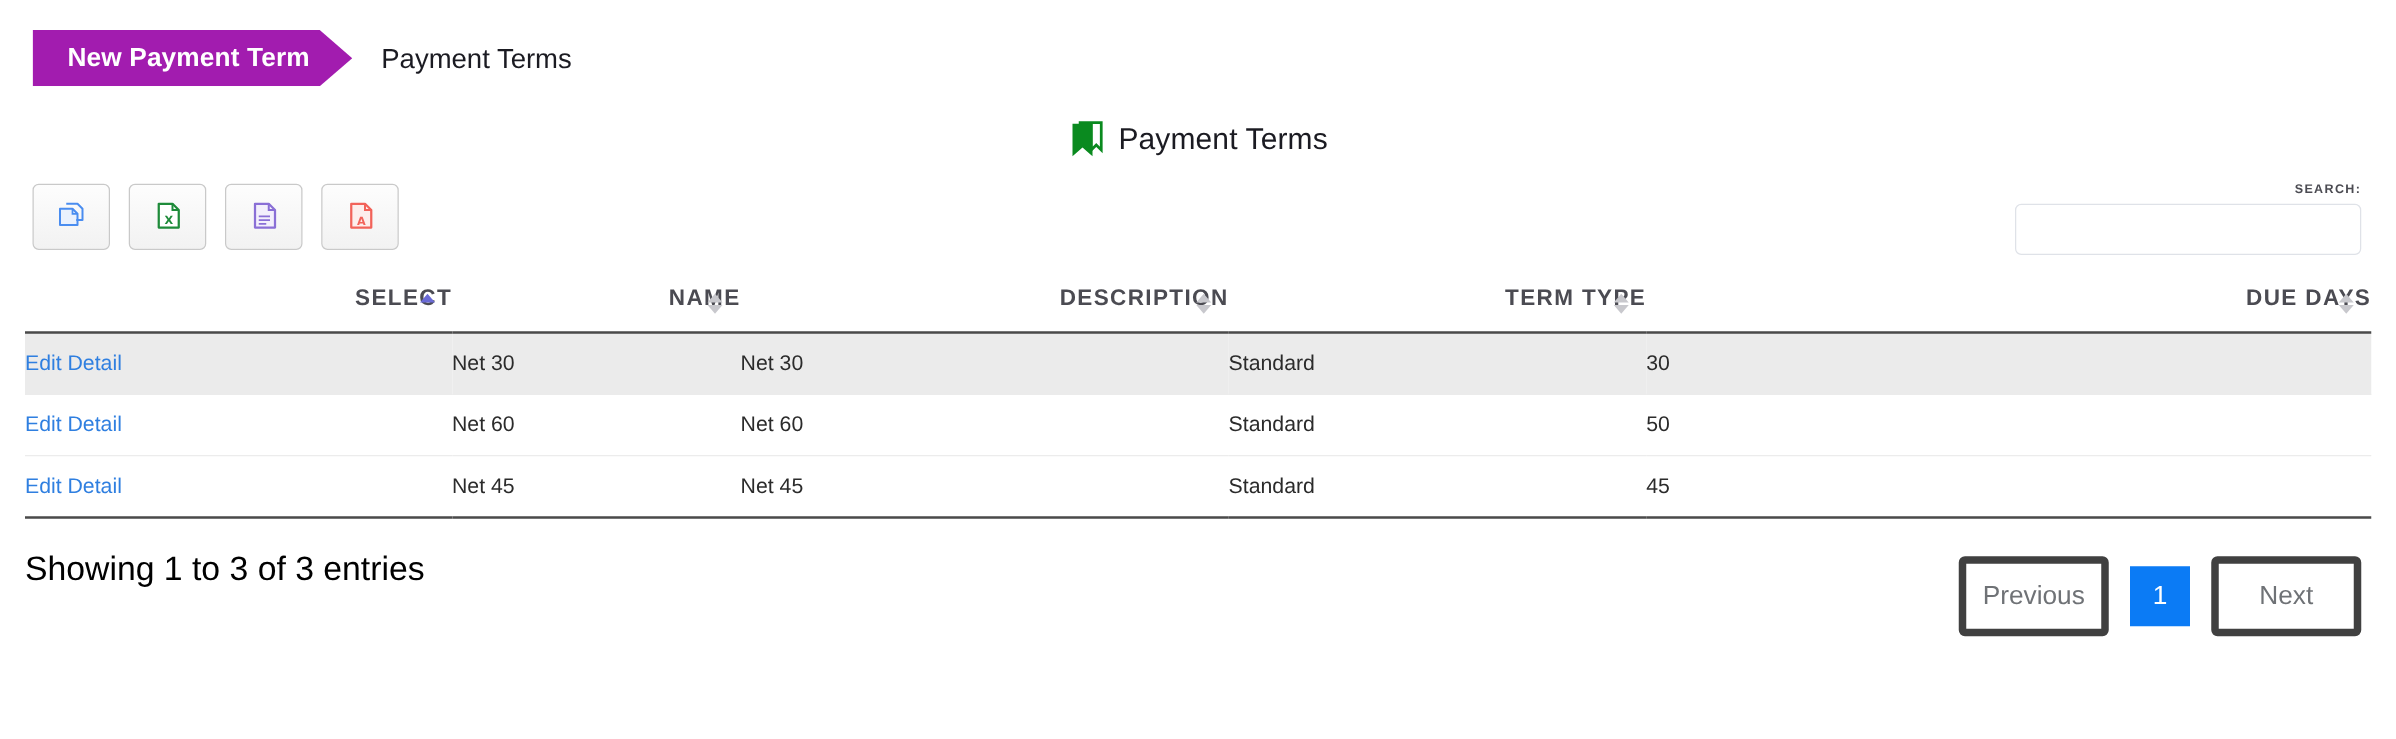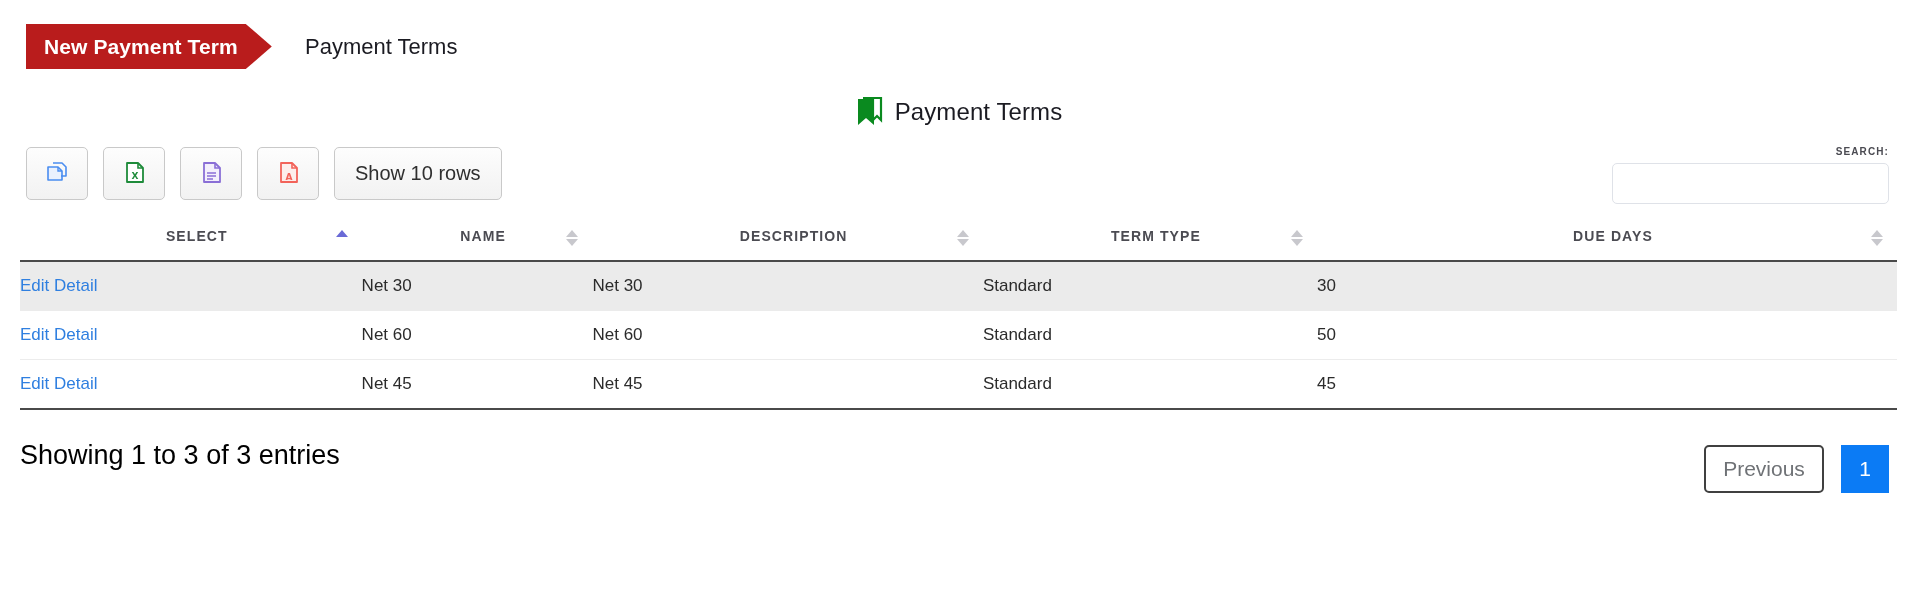--- a/index.html
+++ b/index.html
@@ -21,24 +21,24 @@
   .crumb-bar {
     position: absolute;
     left: 0; top: 0;
     width: 100%;
     height: 72px;
   }
   .crumb-arrow {
     position: absolute;
     left: 26px; top: 24px;
     height: 45px;
-    padding: 0 34px 0 18px;
-    display: flex;
-    align-items: center;
-    background: #b91c1c;
+    padding: 0 34px 0 28px;
+    display: flex;
+    align-items: center;
+    background: #a21caf;
     color: #ffffff;
     font-size: 21px;
     font-weight: 600;
     letter-spacing: .1px;
     clip-path: polygon(0 0, calc(100% - 26px) 0, 100% 50%, calc(100% - 26px) 100%, 0 100%);
     white-space: nowrap;
     cursor: pointer;
   }
   .crumb-current {
     position: absolute;
@@ -132,22 +132,22 @@
 
   
   .grid {
     position: absolute;
     left: 20px; top: 228px;
     width: 1877px;
     border-collapse: collapse;
     table-layout: fixed;
   }
   .grid th {
-    text-align: center;
-    font-size: 14px;
+    text-align: right;
+    font-size: 18px;
     font-weight: 700;
     letter-spacing: 1.1px;
     color: #4b4b52;
     padding: 0 0 16px 12px;
     border-bottom: 2px solid #4a4a4a;
     position: relative;
     cursor: pointer;
     vertical-align: bottom;
     white-space: nowrap;
   }
@@ -200,23 +200,23 @@
   }
   .pager {
     position: absolute;
     right: 28px; top: 445px;
     display: flex;
     align-items: center;
     gap: 17px;
   }
   .pg-btn {
     min-width: 120px;
-    height: 48px;
+    height: 64px;
     padding: 0 10px;
-    border: 2px solid #404040;
+    border: 6px solid #404040;
     border-radius: 5px;
     background: #ffffff;
     color: #6f7276;
     font-family: "Liberation Sans", sans-serif;
     font-size: 21px;
     cursor: pointer;
     white-space: nowrap;
   }
   .pg-num {
     width: 48px;
@@ -282,21 +282,20 @@
   <button class="tb-btn">
     <span>
       <svg width="25" height="25" viewBox="0 0 25 25">
         <path d="M5 3 h11 l5 5 v14 h-16 z" fill="#fdeeec" stroke="#f2635a" stroke-width="1.8" stroke-linejoin="round"></path>
         <path d="M16 3 v5 h5" fill="none" stroke="#f2635a" stroke-width="1.6"></path>
         <text x="13" y="20" font-family="DejaVu Sans, sans-serif" font-size="9" font-weight="bold" fill="#f2635a" text-anchor="middle">A</text>
       </svg>
     </span>
   </button>
 
-  <button class="tb-rows">Show 10 rows</button>
 </div>
 
 <div class="search-wrap">
   <span class="search-label">SEARCH:</span>
   <input class="search-input" type="text" placeholder="" style="">
 </div>
 
 <table class="grid">
   <thead>
     <tr>
@@ -359,13 +358,14 @@
       <td>45</td>
     </tr>
   </tbody>
 </table>
 
 <div class="showing">Showing 1 to 3 of 3 entries</div>
 
 <div class="pager">
   <button class="pg-btn">Previous</button>
   <button class="pg-num">1</button>
+  <button class="pg-btn">Next</button>
 </div>
 
 </body></html>

